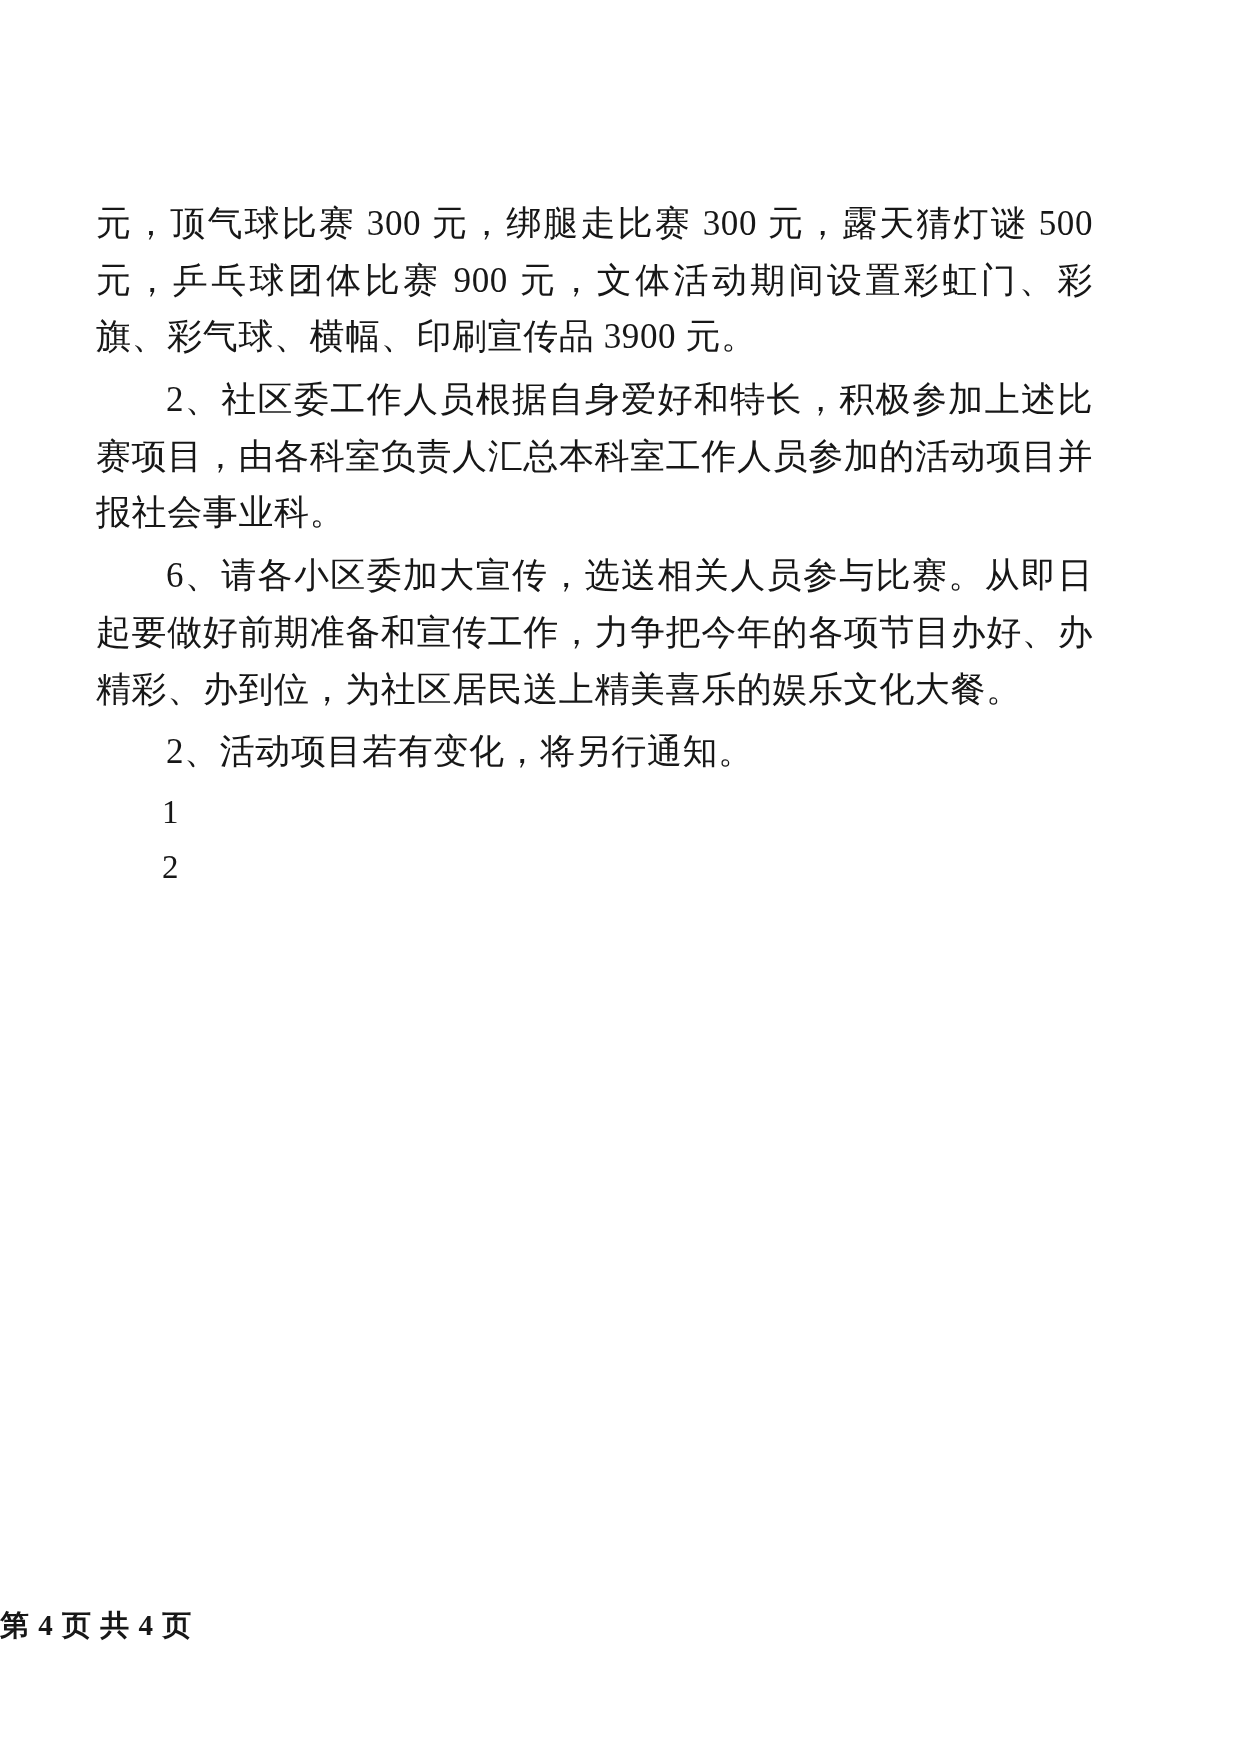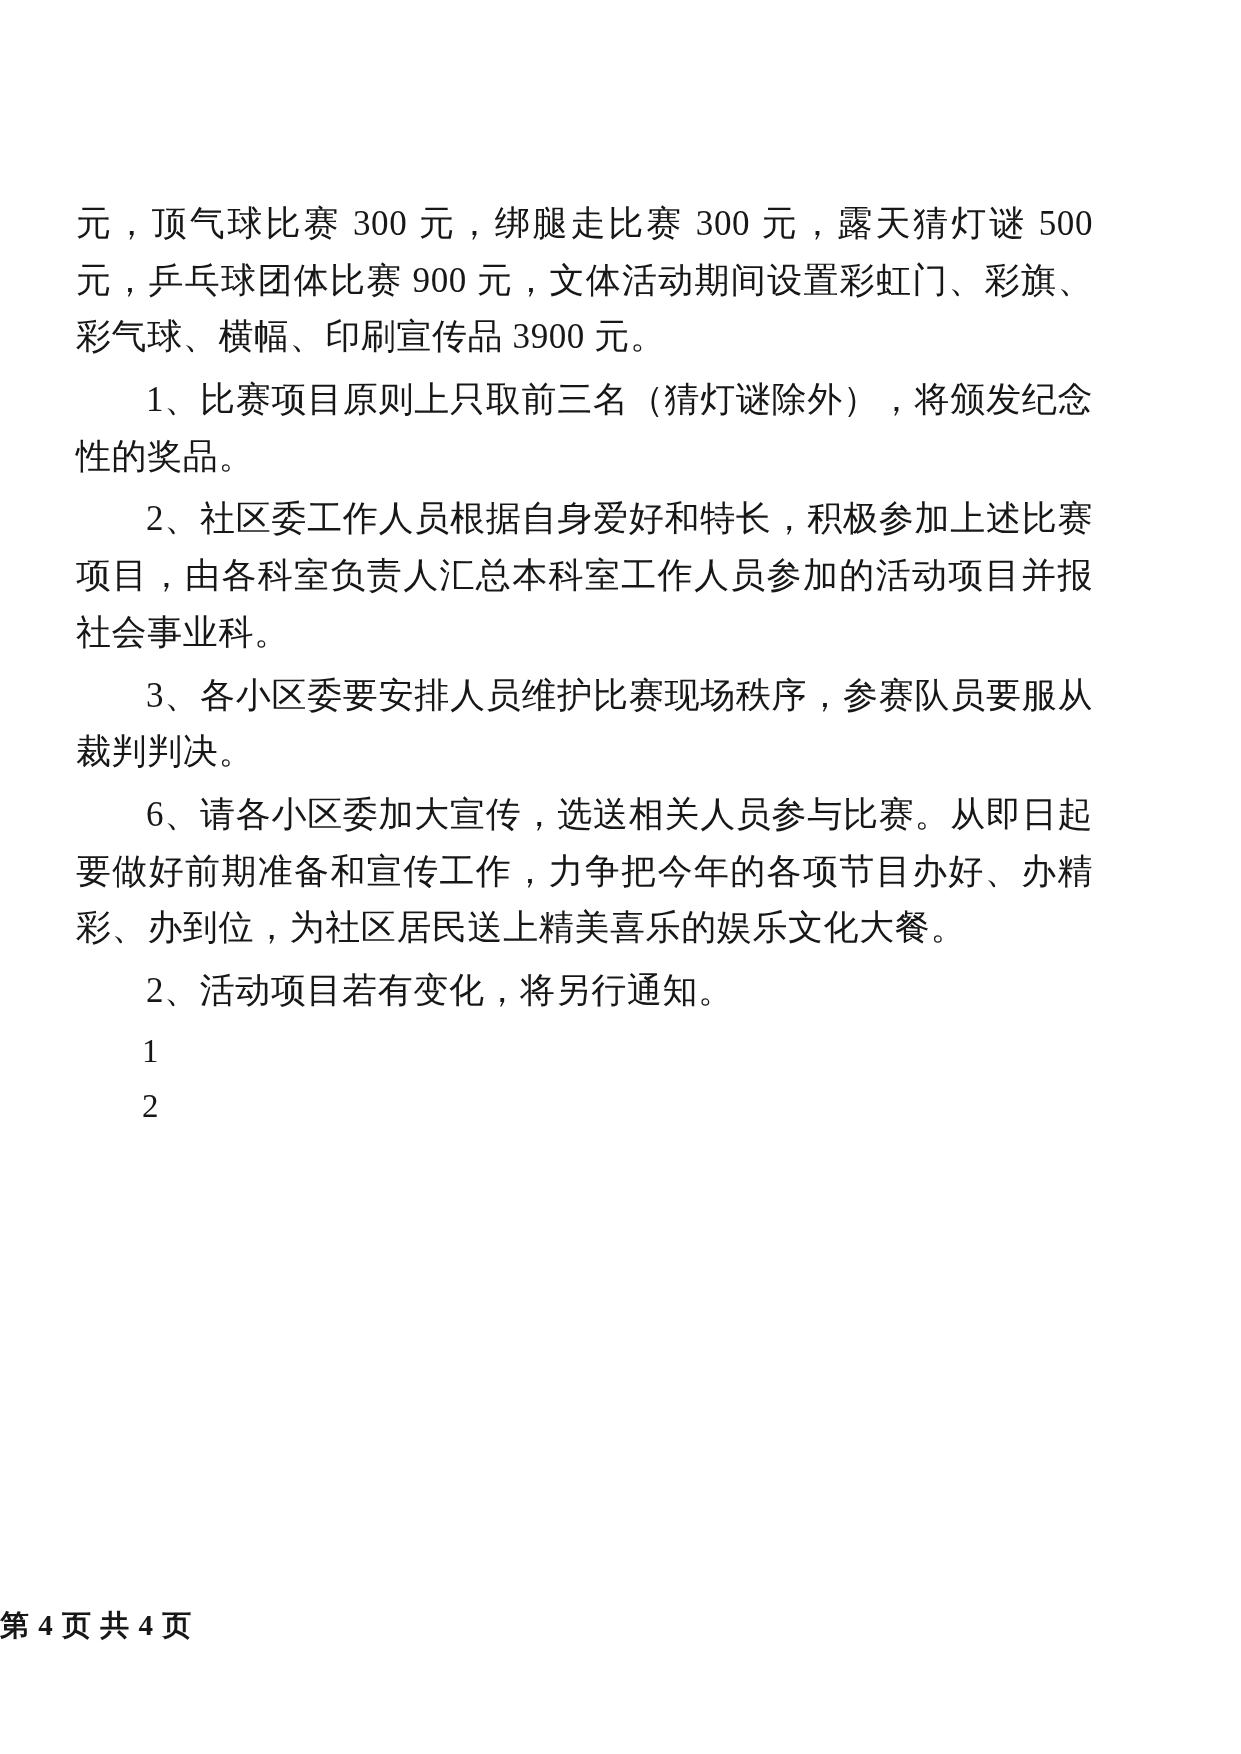--- a/index.html
+++ b/index.html
@@ -14,21 +14,21 @@
     font-family: "Liberation Serif", "DejaVu Serif", serif;
     color: #1a1a1a;
   }
   .page {
     position: absolute;
     left: 0;
     top: 0;
     width: 1241px;
     height: 1306px;
     box-sizing: border-box;
-    padding: 196px 148px 0 76px;
+    padding: 196px 148px 0 96px;
   }
   .doc-body {
     font-size: 35px;
     line-height: 1.62;
     text-align: justify;
     letter-spacing: 0.6px;
     color: #171717;
   }
   .para {
     margin: 0 0 6px 0;
@@ -57,25 +57,23 @@
 </style>
 </head>
 <body>
 
 <div class="page">
   <div class="doc-body">
 
     <p class="para">元，顶气球比赛 300 元，绑腿走比赛 300 元，露天猜灯谜 500 元，乒乓球团体比赛 900 元，文体活动期间设置彩虹门、彩旗、彩气球、横幅、印刷宣传品 3900 元。</p>
 
 
-    <p class="para indent">1、比赛项目原则上只取前三名（猜灯谜除外），将颁发纪念性的奖品。</p>
 
     <p class="para indent">2、社区委工作人员根据自身爱好和特长，积极参加上述比赛项目，由各科室负责人汇总本科室工作人员参加的活动项目并报社会事业科。</p>
 
-    <p class="para indent">3、各小区委要安排人员维护比赛现场秩序，参赛队员要服从裁判判决。</p>
 
     <p class="para indent">6、请各小区委加大宣传，选送相关人员参与比赛。从即日起要做好前期准备和宣传工作，力争把今年的各项节目办好、办精彩、办到位，为社区居民送上精美喜乐的娱乐文化大餐。</p>
 
     <p class="para indent">2、活动项目若有变化，将另行通知。</p>
 
     <p class="numline">1</p>
     <p class="numline">2</p>
 
   </div>
 </div>

